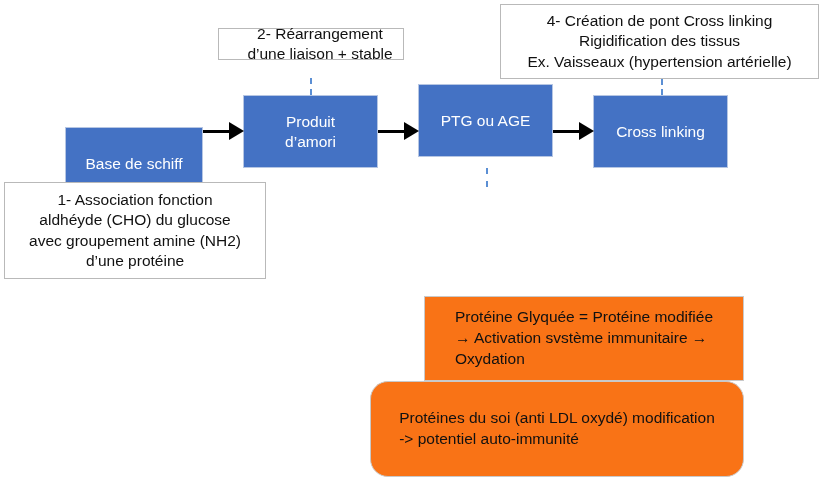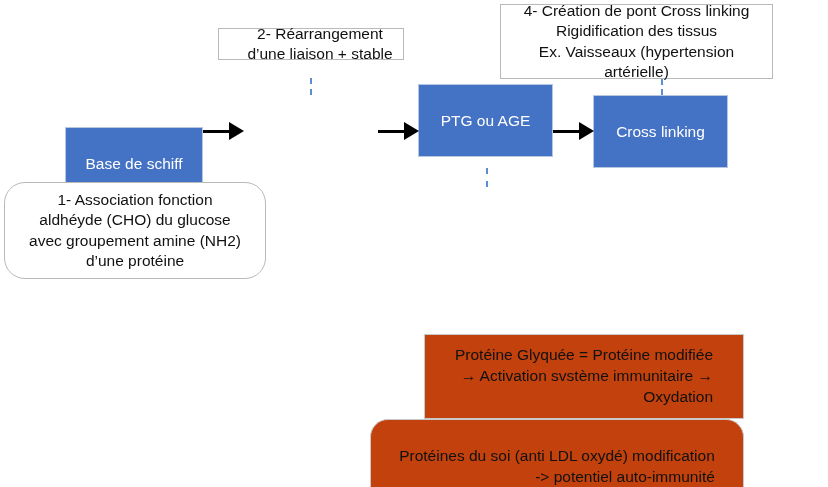--- a/index.html
+++ b/index.html
@@ -48,33 +48,32 @@
     font-size: 15.5px;
     line-height: 1.30;
     box-sizing: border-box;
     padding: 3px 7px;
     white-space: pre-line;
   }
 
   
   .grey-box {
     position: absolute;
-    background: #c2410c;
+    background: #f97316;
     border: 1px solid #c9c9c9;
     color: #111111;
     display: flex;
     align-items: center;
     justify-content: center;
-    text-align: right;
+    text-align: left;
     font-size: 15.5px;
     line-height: 1.34;
     box-sizing: border-box;
     padding: 3px 10px;
     white-space: pre-line;
-    margin-top: 38px;
   }
 
   
   .leader {
     position: absolute;
     width: 0;
     border-left: 2px dashed #5b8fd4;
   }
 
   
@@ -90,52 +89,54 @@
     border-top: 9px solid transparent;
     border-bottom: 9px solid transparent;
     border-left: 15px solid #000000;
   }
 </style>
 </head>
 <body>
 
 <div id="canvas">
 
-  <div class="note-box" style="left:500px; top:4px; width:273px; height:75px;text-align:center;">4- Création de pont Cross linking
+  <div class="note-box" style="left:500px; top:4px; width:319px; height:75px;text-align:center;">4- Création de pont Cross linking
 Rigidification des tissus
 Ex. Vaisseaux (hypertension artérielle)</div>
 
   <div class="note-box" style="left:218px; top:28px; width:186px; height:32px;padding-left:25px;">2- Réarrangement
 d’une liaison + stable</div>
 
   <div class="leader" style="left:310px; top:78px; height:17px;"></div>
 
   <div class="leader" style="left:661px; top:79px; height:16px;"></div>
 
   <div class="leader" style="left:134px; top:168px; height:19px;"></div>
 
   <div class="leader" style="left:486px; top:168px; height:19px;"></div>
 
   <div class="proc-box" style="left:65px; top:95px; width:138px; height:73px;margin-top:32px;">Base de schiff</div>
 
+  <div class="proc-box" style="left:243px; top:95px; width:135px; height:73px;">Produit
+d’amori</div>
 
   <div class="proc-box" style="left:418px; top:84px; width:135px; height:73px;">PTG ou AGE</div>
 
   <div class="proc-box" style="left:593px; top:95px; width:135px; height:73px;">Cross linking</div>
 
   <div class="arrow-shaft" style="left:203px; top:130px; width:26px;"></div>
   <div class="arrow-head" style="left:229px; top:122px;"></div>
 
   <div class="arrow-shaft" style="left:378px; top:130px; width:26px;"></div>
   <div class="arrow-head" style="left:404px; top:122px;"></div>
 
   <div class="arrow-shaft" style="left:553px; top:130px; width:26px;"></div>
   <div class="arrow-head" style="left:579px; top:122px;"></div>
 
-  <div class="note-box" style="left:4px; top:182px; width:262px; height:97px;border-radius:21px;">1- Association fonction
+  <div class="note-box" style="left:4px; top:182px; width:262px; height:97px;">1- Association fonction
 aldhéyde (CHO) du glucose
 avec groupement amine (NH2)
 d’une protéine</div>
 
 
   <div class="grey-box" style="left:424px; top:296px; width:320px; height:85px;">Protéine Glyquée = Protéine modifiée
 → Activation svstème immunitaire →
 Oxydation</div>
 
   <div class="grey-box" style="left:370px; top:381px; width:374px; height:96px;border-radius:18px;">Protéines du soi (anti LDL oxydé) modification

